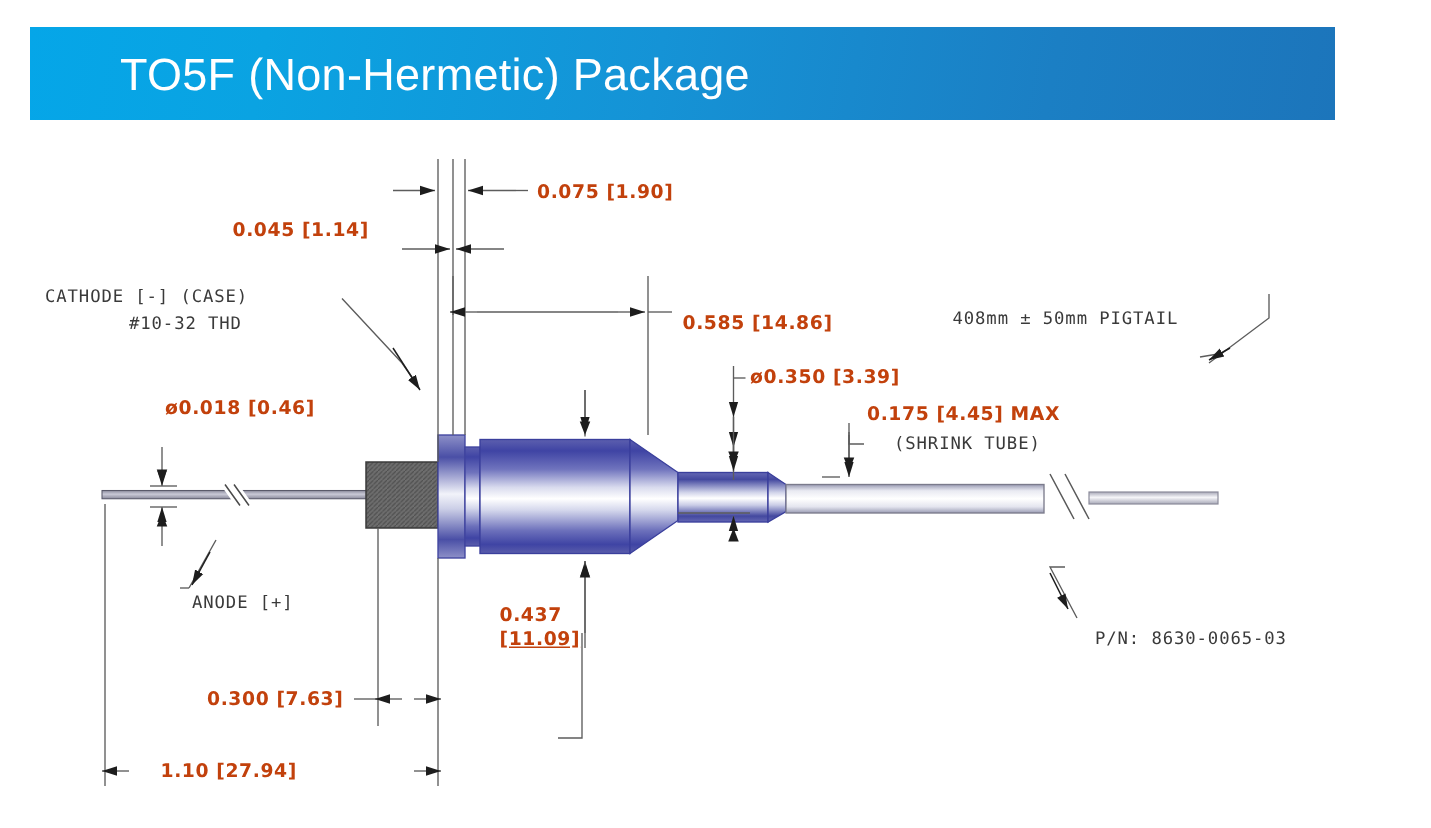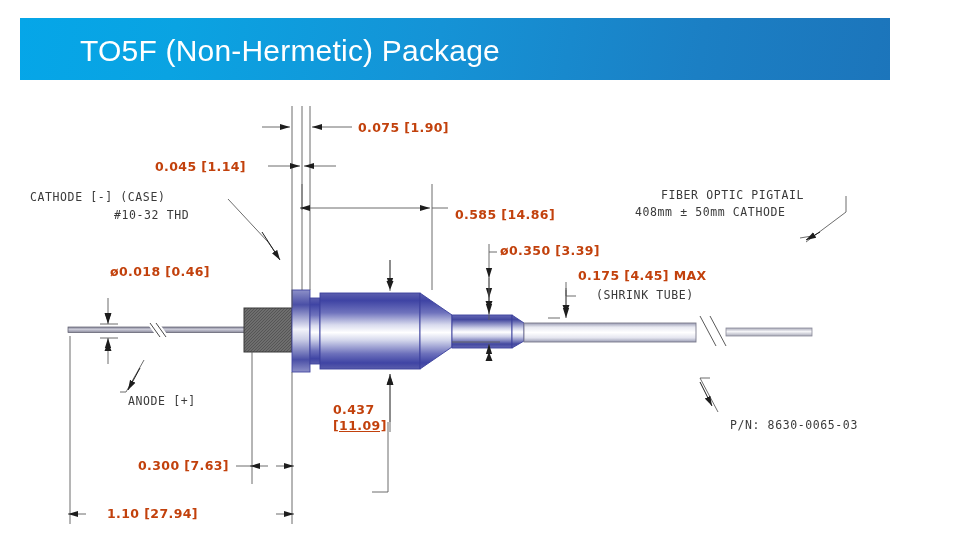--- a/index.html
+++ b/index.html
@@ -219,42 +219,41 @@
         <path d="M566 222 L562.5 213 L569.5 213 Z"></path>
         <path d="M390 198 L386.5 189 L393.5 189 Z"></path>
         <path d="M390 284 L386.5 293 L393.5 293 Z"></path>
         <path d="M108 230 L104.5 221 L111.5 221 Z"></path>
         <path d="M108 250 L104.5 259 L111.5 259 Z"></path>
       </g>
     </svg>
 
     <div class="dim" style="left:358px;top:28px;">0.075 [1.90]</div>
 
-    <div class="dim" style="left:155px;top:67px;">0.045 [1.14]</div>
+    <div class="dim" style="left:155px;top:53px;">0.045 [1.14]</div>
 
     <div class="dim" style="left:455px;top:115px;">0.585 [14.86]</div>
 
     <div class="dim" style="left:500px;top:151px;">ø0.350 [3.39]</div>
 
     <div class="dim" style="left:110px;top:172px;">ø0.018 [0.46]</div>
 
     <div class="dim" style="left:333px;top:310px;">0.437</div>
     <div class="dim" style="left:333px;top:326px;text-decoration:underline;">[11.09]</div>
 
     <div class="dim" style="left:138px;top:366px;">0.300 [7.63]</div>
 
     <div class="dim" style="left:107px;top:414px;">1.10 [27.94]</div>
 
     <div class="note" style="left:30px;top:98px;">CATHODE [-] (CASE)</div>
-    <div class="note" style="left:86px;top:116px;margin-left:28px;">#10-32 THD</div>
+    <div class="note" style="left:86px;top:116px;">#10-32 THD</div>
 
     <div class="note" style="left:128px;top:302px;">ANODE [+]</div>
 
-    <div class="note" style="left:661px;top:96px;">FIBER OPTIC PIGTAIL</div>
-    <div class="note" style="left:635px;top:113px;">408mm ± 50mm CATHODE</div>
+    <div class="note" style="left:635px;top:113px;">408mm ± 50mm PIGTAIL</div>
 
     <div class="note" style="left:730px;top:326px;">P/N: 8630-0065-03</div>
 
     <div class="dim" style="left:578px;top:176px;">0.175 [4.45] MAX</div>
     <div class="note" style="left:596px;top:196px;">(SHRINK TUBE)</div>
 
   </div>
 </div>
 
 </body></html>

